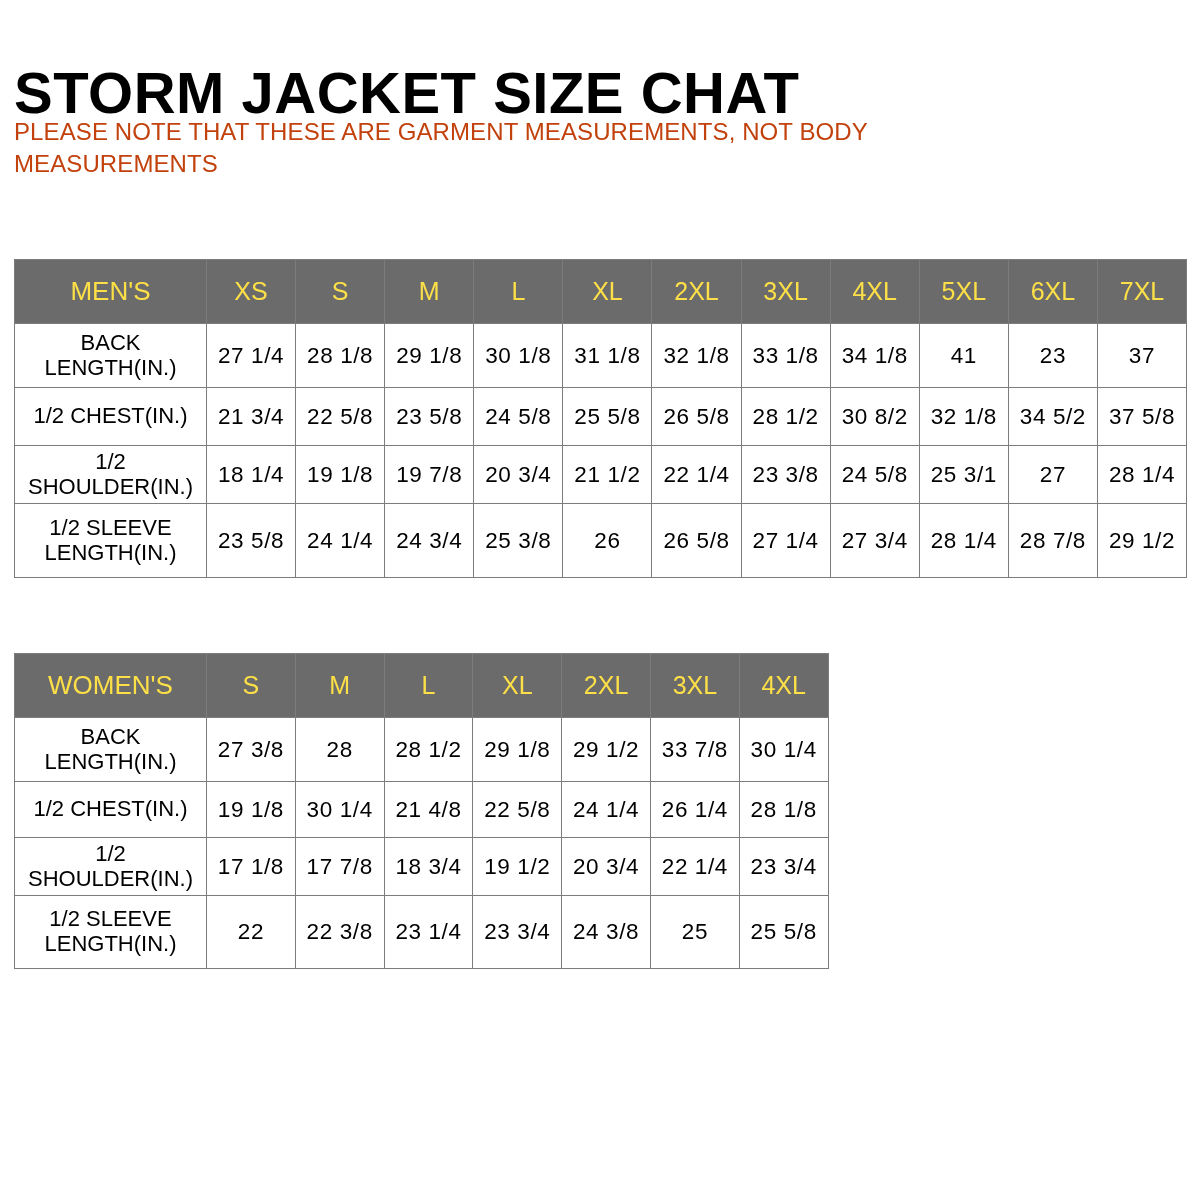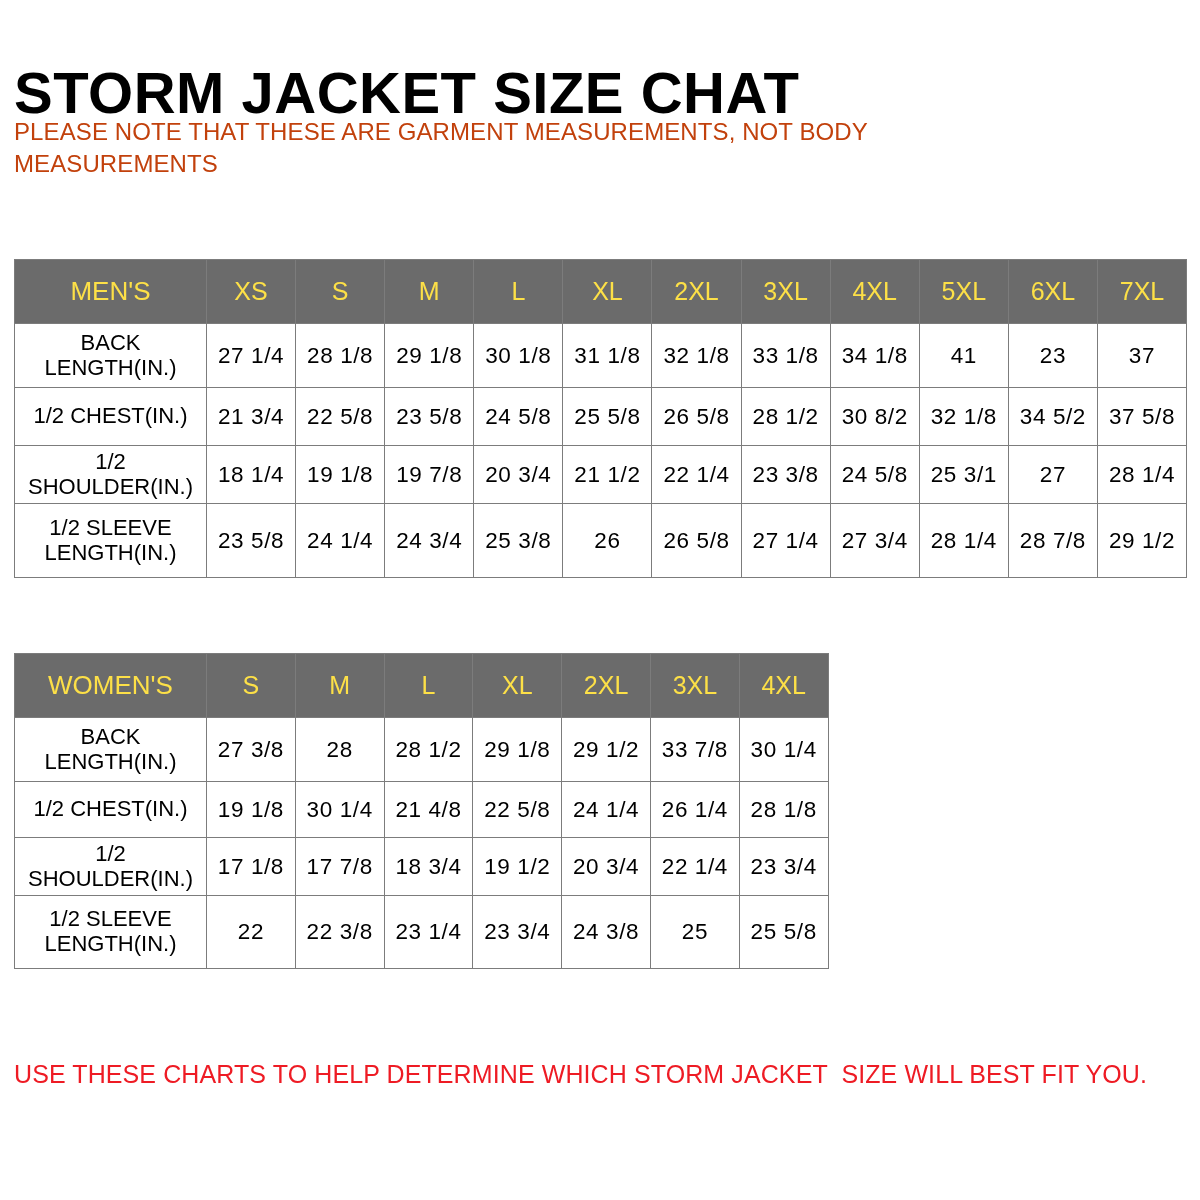--- a/index.html
+++ b/index.html
@@ -291,15 +291,14 @@
         <td class="val">22 3/8</td>
         <td class="val">23 1/4</td>
         <td class="val">23 3/4</td>
         <td class="val">24 3/8</td>
         <td class="val">25</td>
         <td class="val">25 5/8</td>
       </tr>
     </tbody>
   </table>
 
-  <div class="footer-note">USE THESE CHARTS TO HELP DETERMINE WHICH STORM JACKET  SIZE WILL BEST FIT YOU.</div>
 
 </div>
 
 </body></html>

